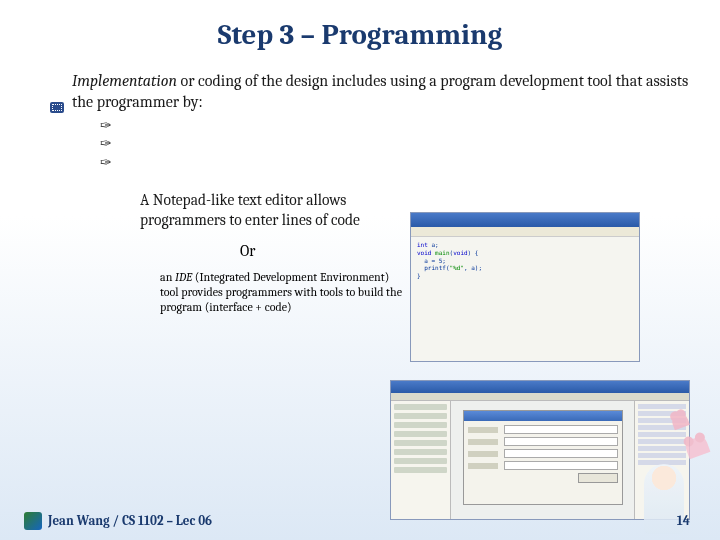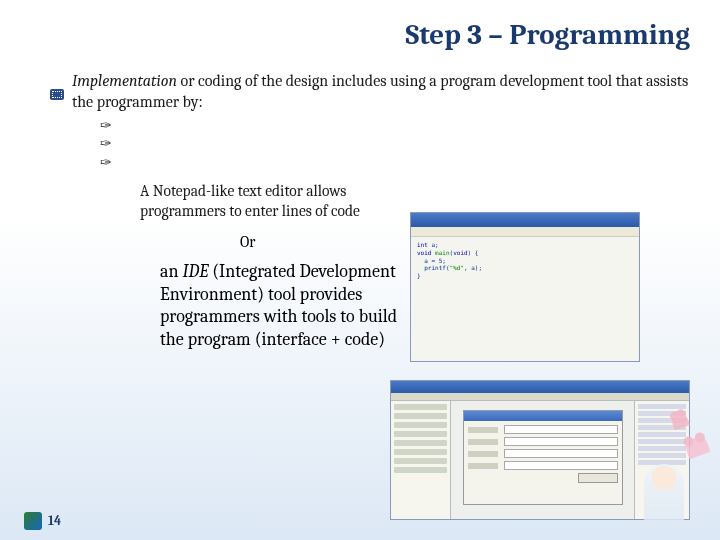--- a/index.html
+++ b/index.html
@@ -6,29 +6,29 @@
   body {
     width: 720px;
     height: 540px;
     background: linear-gradient(to bottom, #ffffff 0%, #ffffff 40%, #dce8f5 100%);
     font-family: Cambria, Georgia, serif;
     position: relative;
     overflow: hidden;
   }
   .slide { padding: 18px 30px 0 30px; }
   .title {
-    text-align: right;
+    text-align: center;
     font-size: 29px;
     font-weight: bold;
     color: #1a3a6e;
     margin-bottom: 20px;
   }
   .main-bullet {
     display: flex;
-    align-items: center;
+    align-items: flex-end;
     margin-left: 20px;
     margin-bottom: 4px;
   }
   .bullet-box {
     width: 14px;
     height: 11px;
     background: #2b4c8c;
     border-radius: 2px;
     margin-top: 5px;
     margin-right: 8px;
@@ -54,36 +54,36 @@
     color: #1a1a1a;
     line-height: 1.35;
     display: flex;
   }
   .sub-bullet {
     margin-right: 6px;
     font-size: 14px;
   }
   .body-block {
     margin-left: 110px;
-    margin-top: 9px;
+    margin-top: 18px;
     width: 250px;
     font-size: 15.5px;
     color: #1a1a1a;
     line-height: 1.25;
   }
   .or-block {
     margin-left: 210px;
     margin-top: 12px;
     font-size: 15.5px;
   }
   .ide-block {
     margin-left: 130px;
     margin-top: 10px;
     width: 250px;
-    font-size: 18px;
+    font-size: 12px;
     line-height: 1.25;
   }
   .ide-block .em { font-style: italic; }
   .footer {
     position: absolute;
     bottom: 12px;
     left: 48px;
     right: 30px;
     display: flex;
     justify-content: space-between;
@@ -303,14 +303,15 @@
 </div>
 
 <div class="deco">
   <div class="heart"></div>
   <div class="heart heart2"></div>
   <div class="figure"></div>
 </div>
 
 <div class="footer">
   <div class="footer-logo"></div>
+  <span>Jean Wang / CS 1102 – Lec 06</span>
   <span>14</span>
 </div>
 
 </body></html>

